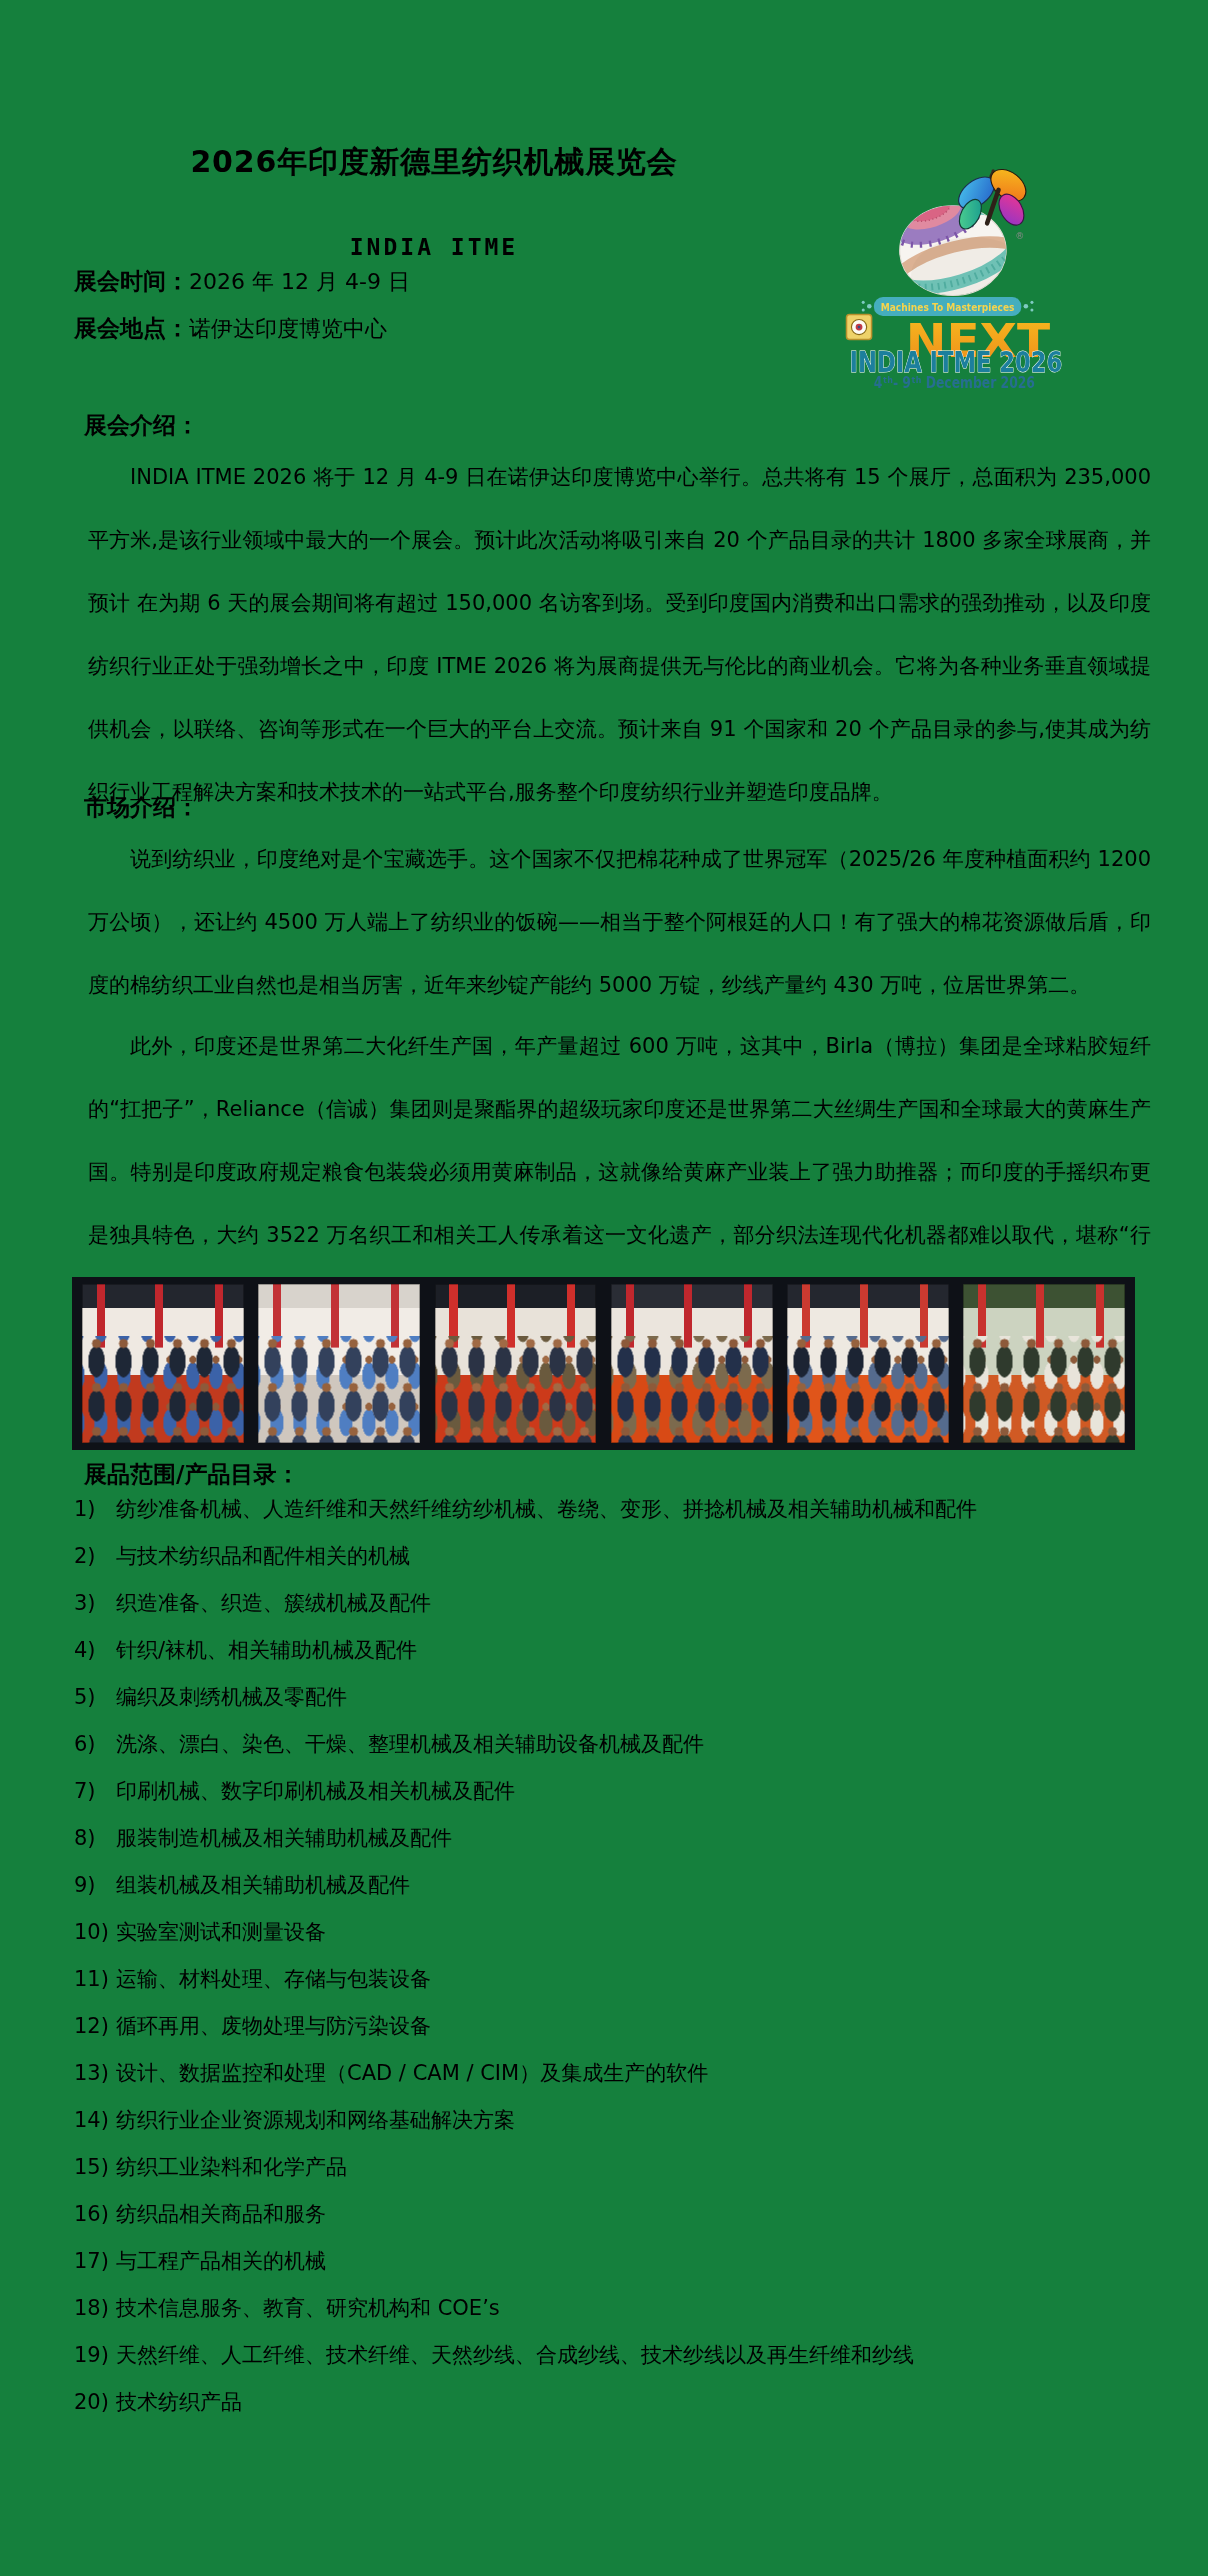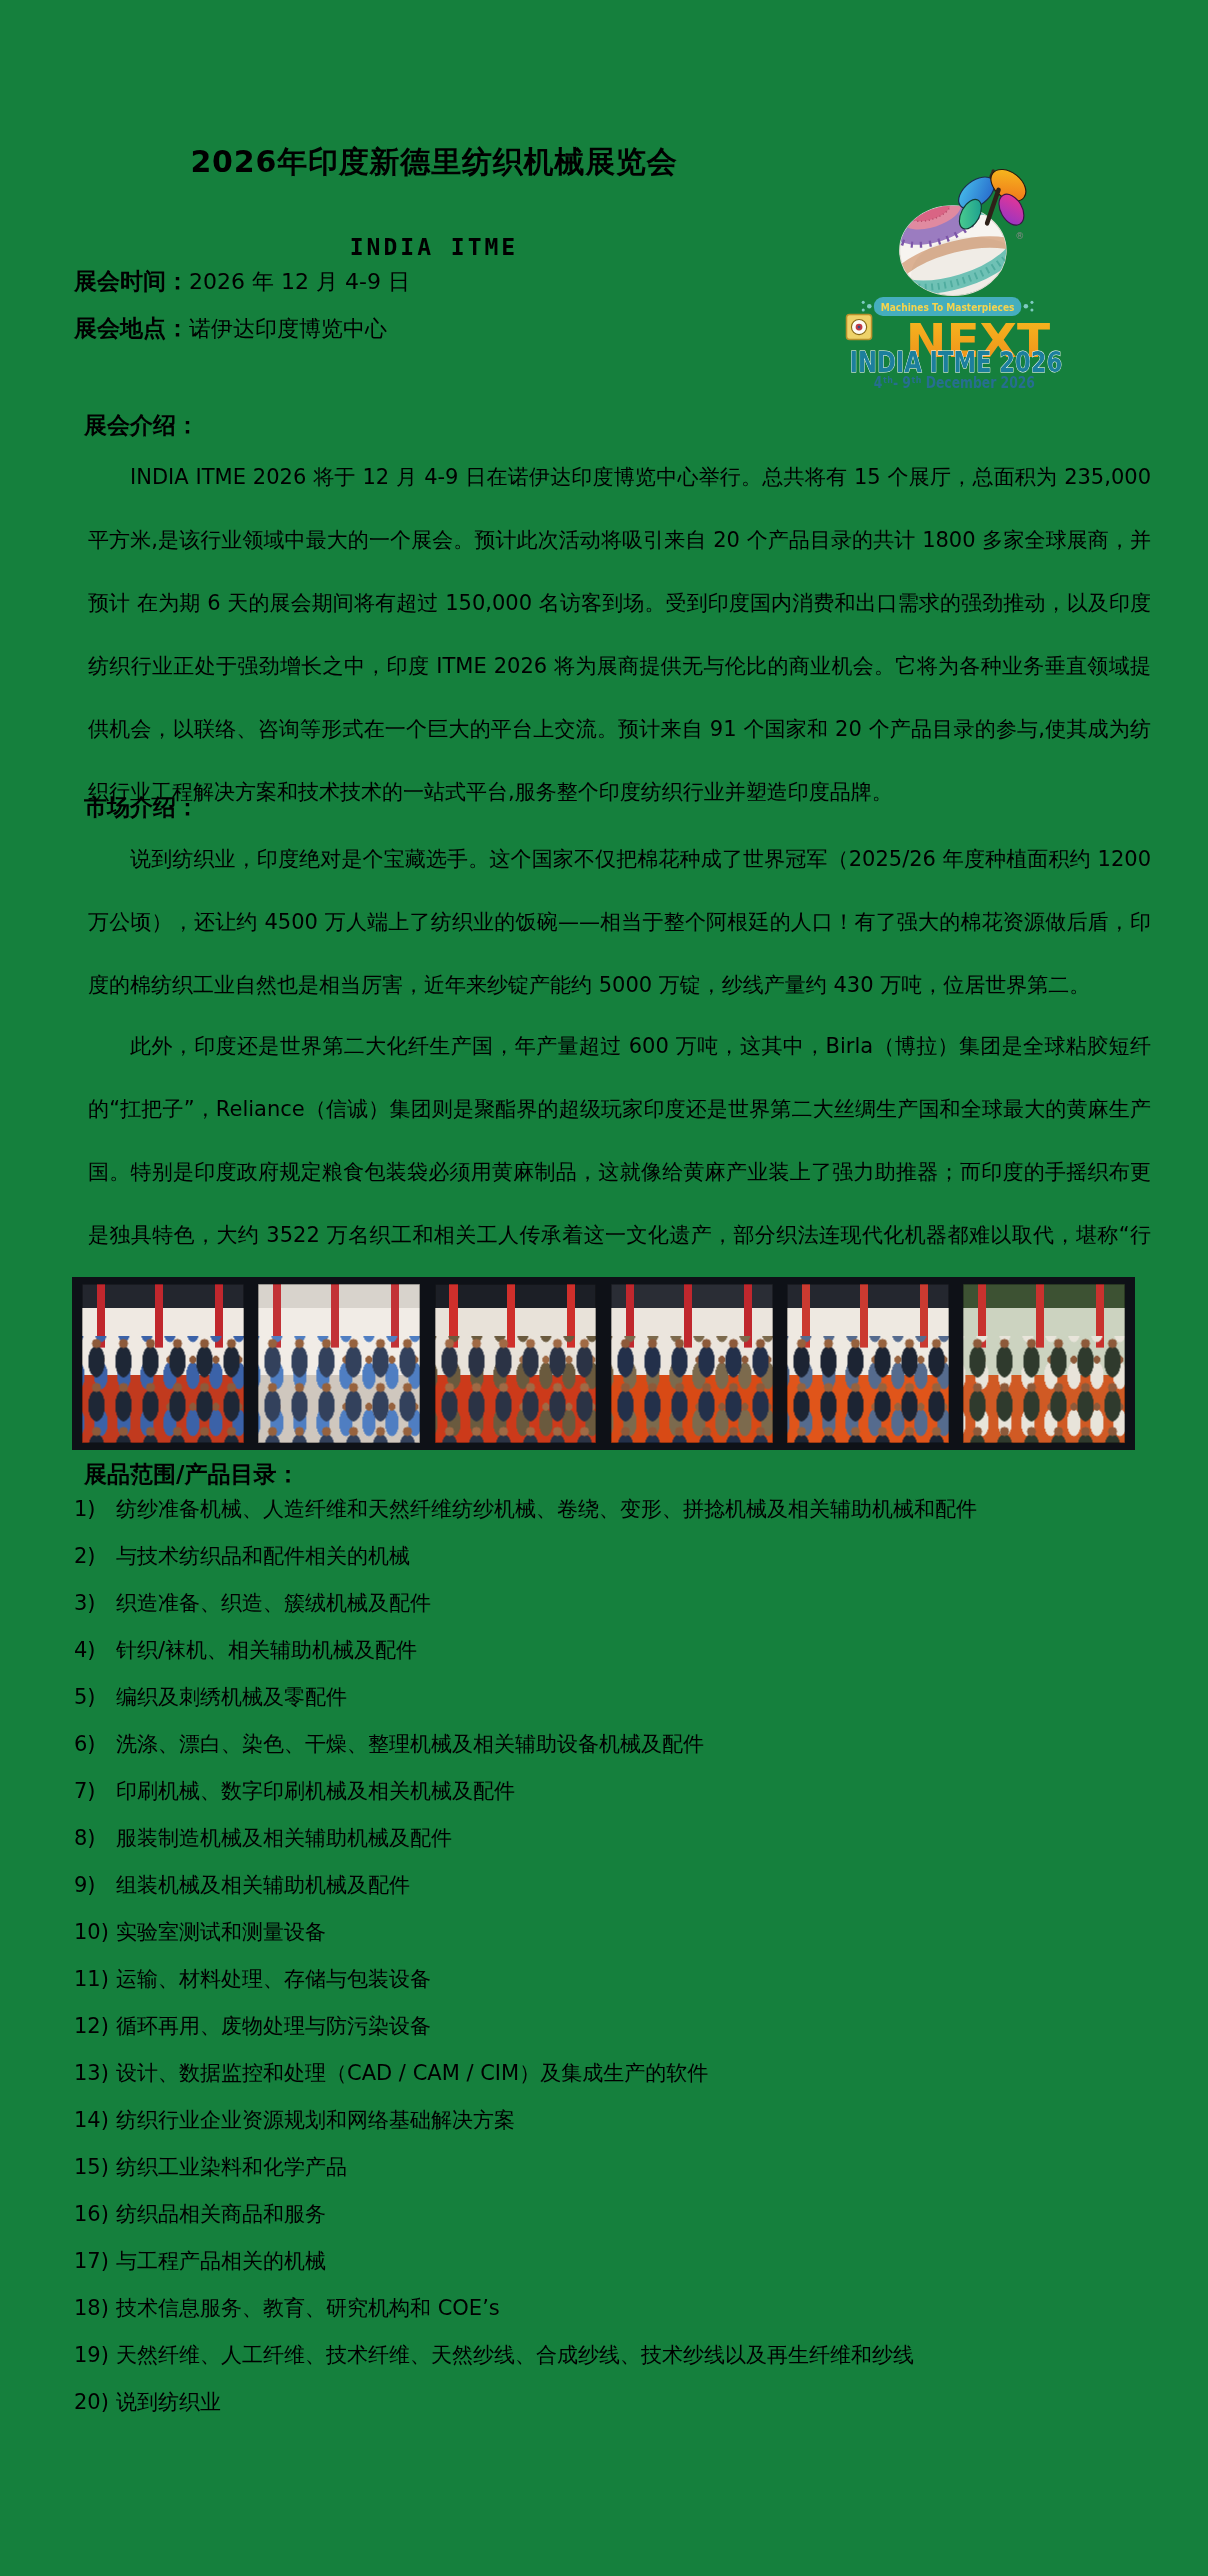--- a/index.html
+++ b/index.html
@@ -296,18 +296,18 @@
         <span class="txt">技术信息服务、教育、研究机构和 COE’s</span>
       </p>
 
       <p class="catalog-item">
         <span class="num">19)</span>
         <span class="txt">天然纤维、人工纤维、技术纤维、天然纱线、合成纱线、技术纱线以及再生纤维和纱线</span>
       </p>
 
       <p class="catalog-item">
         <span class="num">20)</span>
-        <span class="txt">说到纺织业</span>
+        <span class="txt">技术纺织产品</span>
       </p>
     </div>
 
 </div>
 
 
 </body></html>

